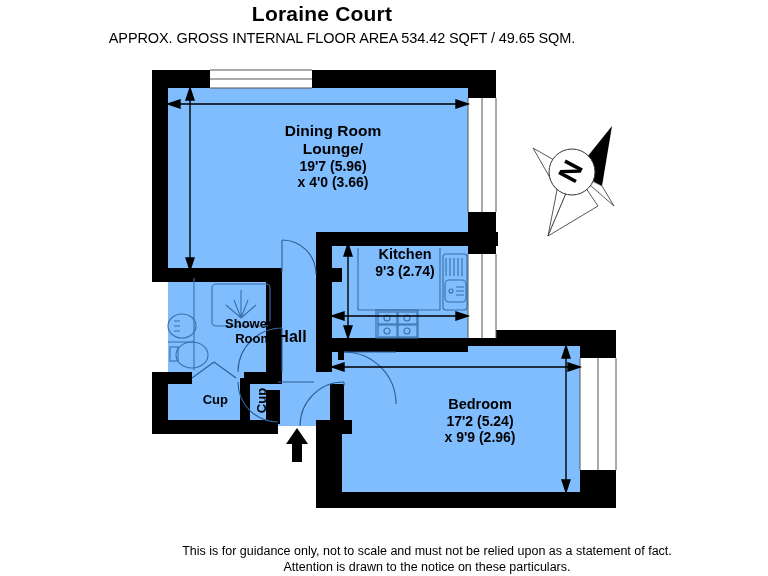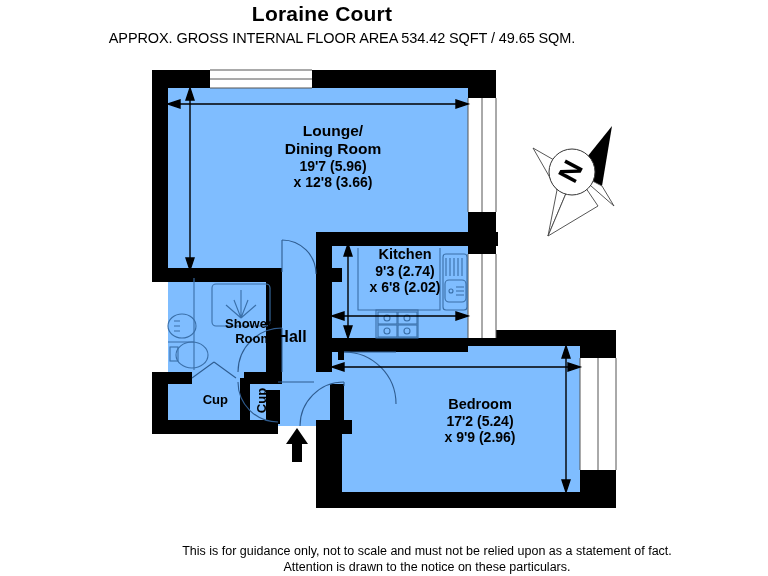--- a/index.html
+++ b/index.html
@@ -323,30 +323,29 @@
 
     <polygon points="575,172 612,126 602,186" fill="#000000"></polygon>
     <polygon points="575,172 602,186 614,206" fill="#FFFFFF" stroke="#444444" stroke-width="0.9"></polygon>
     <circle cx="572" cy="172" r="23" fill="#FFFFFF" stroke="#333333" stroke-width="1"></circle>
     <text x="572" y="180" text-anchor="middle" font-family="Liberation Sans, sans-serif" font-size="28" font-weight="bold" fill="#000000" transform="rotate(-62 572 172)">N</text>
   </g>
 
 </svg>
 
 <div class="room-label rl-big" style="left:248px; top:122px; width:170px;">
+  <div>Dining Room</div>
   <div>Lounge/</div>
-  <div>Dining Room</div>
   <div class="rl-dim">19'7 (5.96)</div>
-  <div class="rl-dim">x 12'8 (3.66)</div>
+  <div class="rl-dim">x 4'0 (3.66)</div>
 </div>
 
 <div class="room-label rl-small" style="left:345px; top:246px; width:120px;">
   <div>Kitchen</div>
   <div class="rl-dim">9'3 (2.74)</div>
-  <div class="rl-dim">x 6'8 (2.02)</div>
 </div>
 
 <div class="room-label rl-small" style="left:410px; top:396px; width:140px;">
   <div>Bedroom</div>
   <div class="rl-dim">17'2 (5.24)</div>
   <div class="rl-dim">x 9'9 (2.96)</div>
 </div>
 
 <div class="room-label rl-tiny" style="left:188px; top:316px; width:84px;">
   <div>Shower</div>

